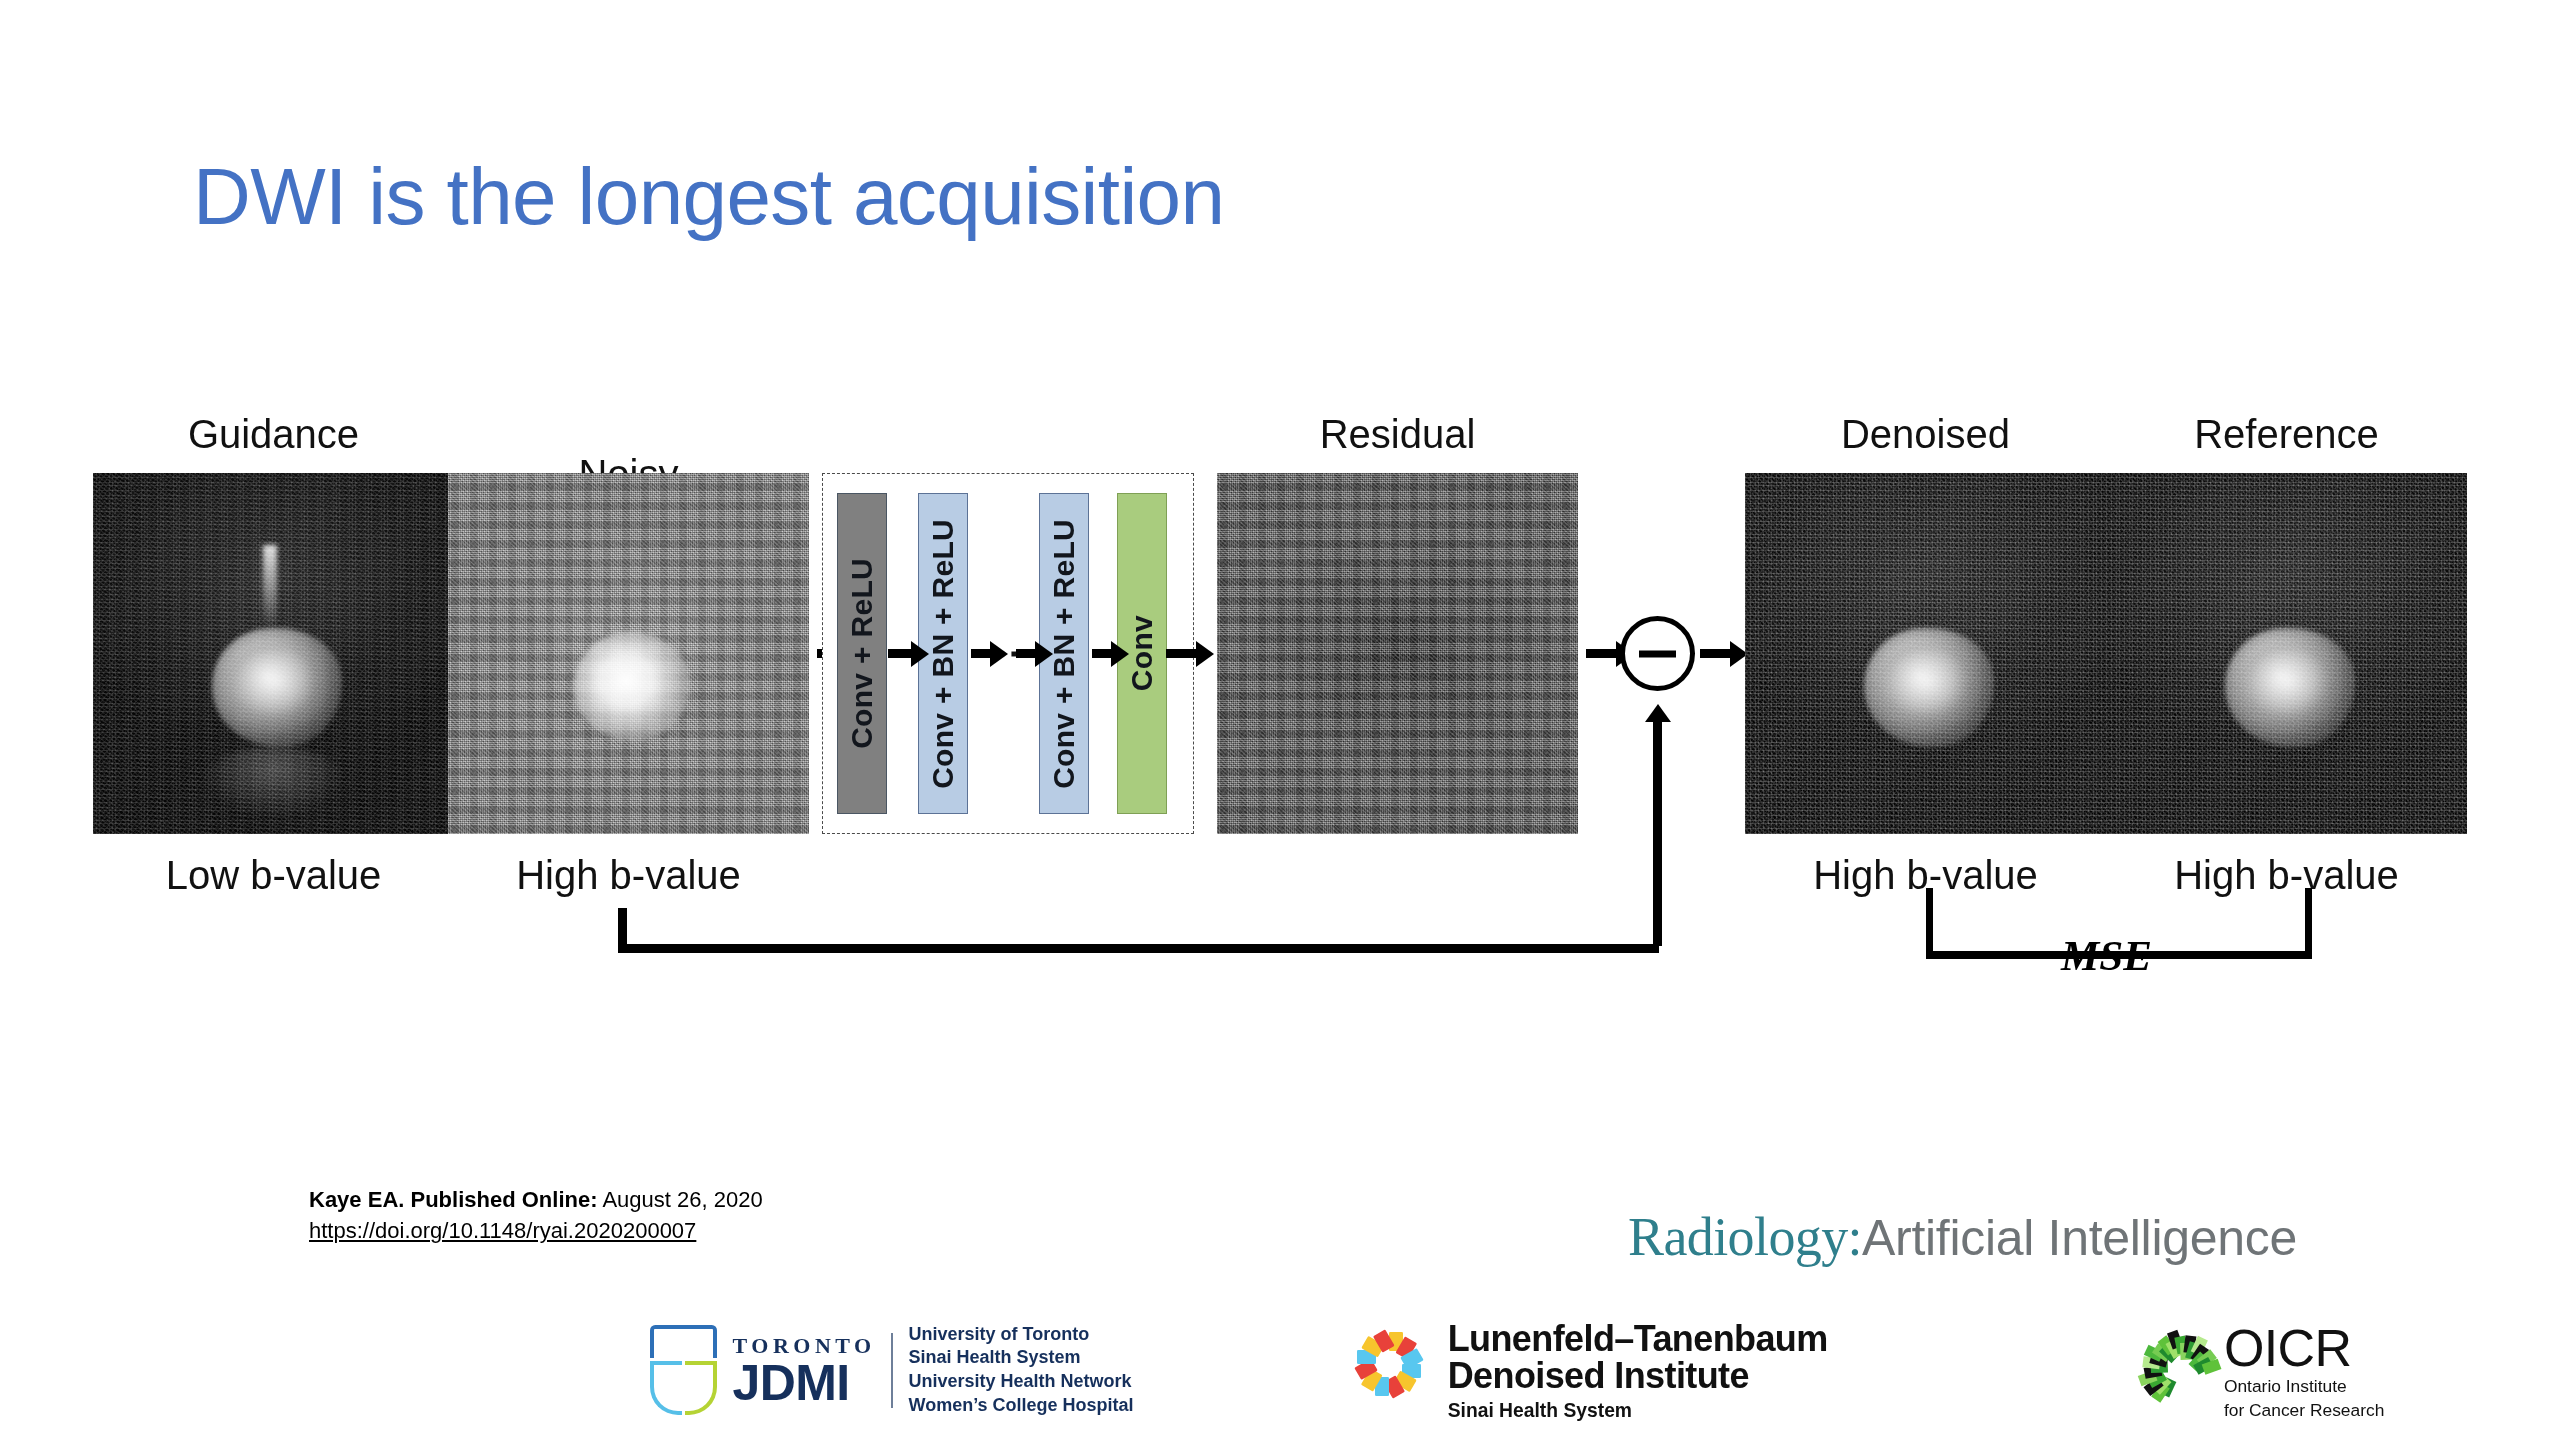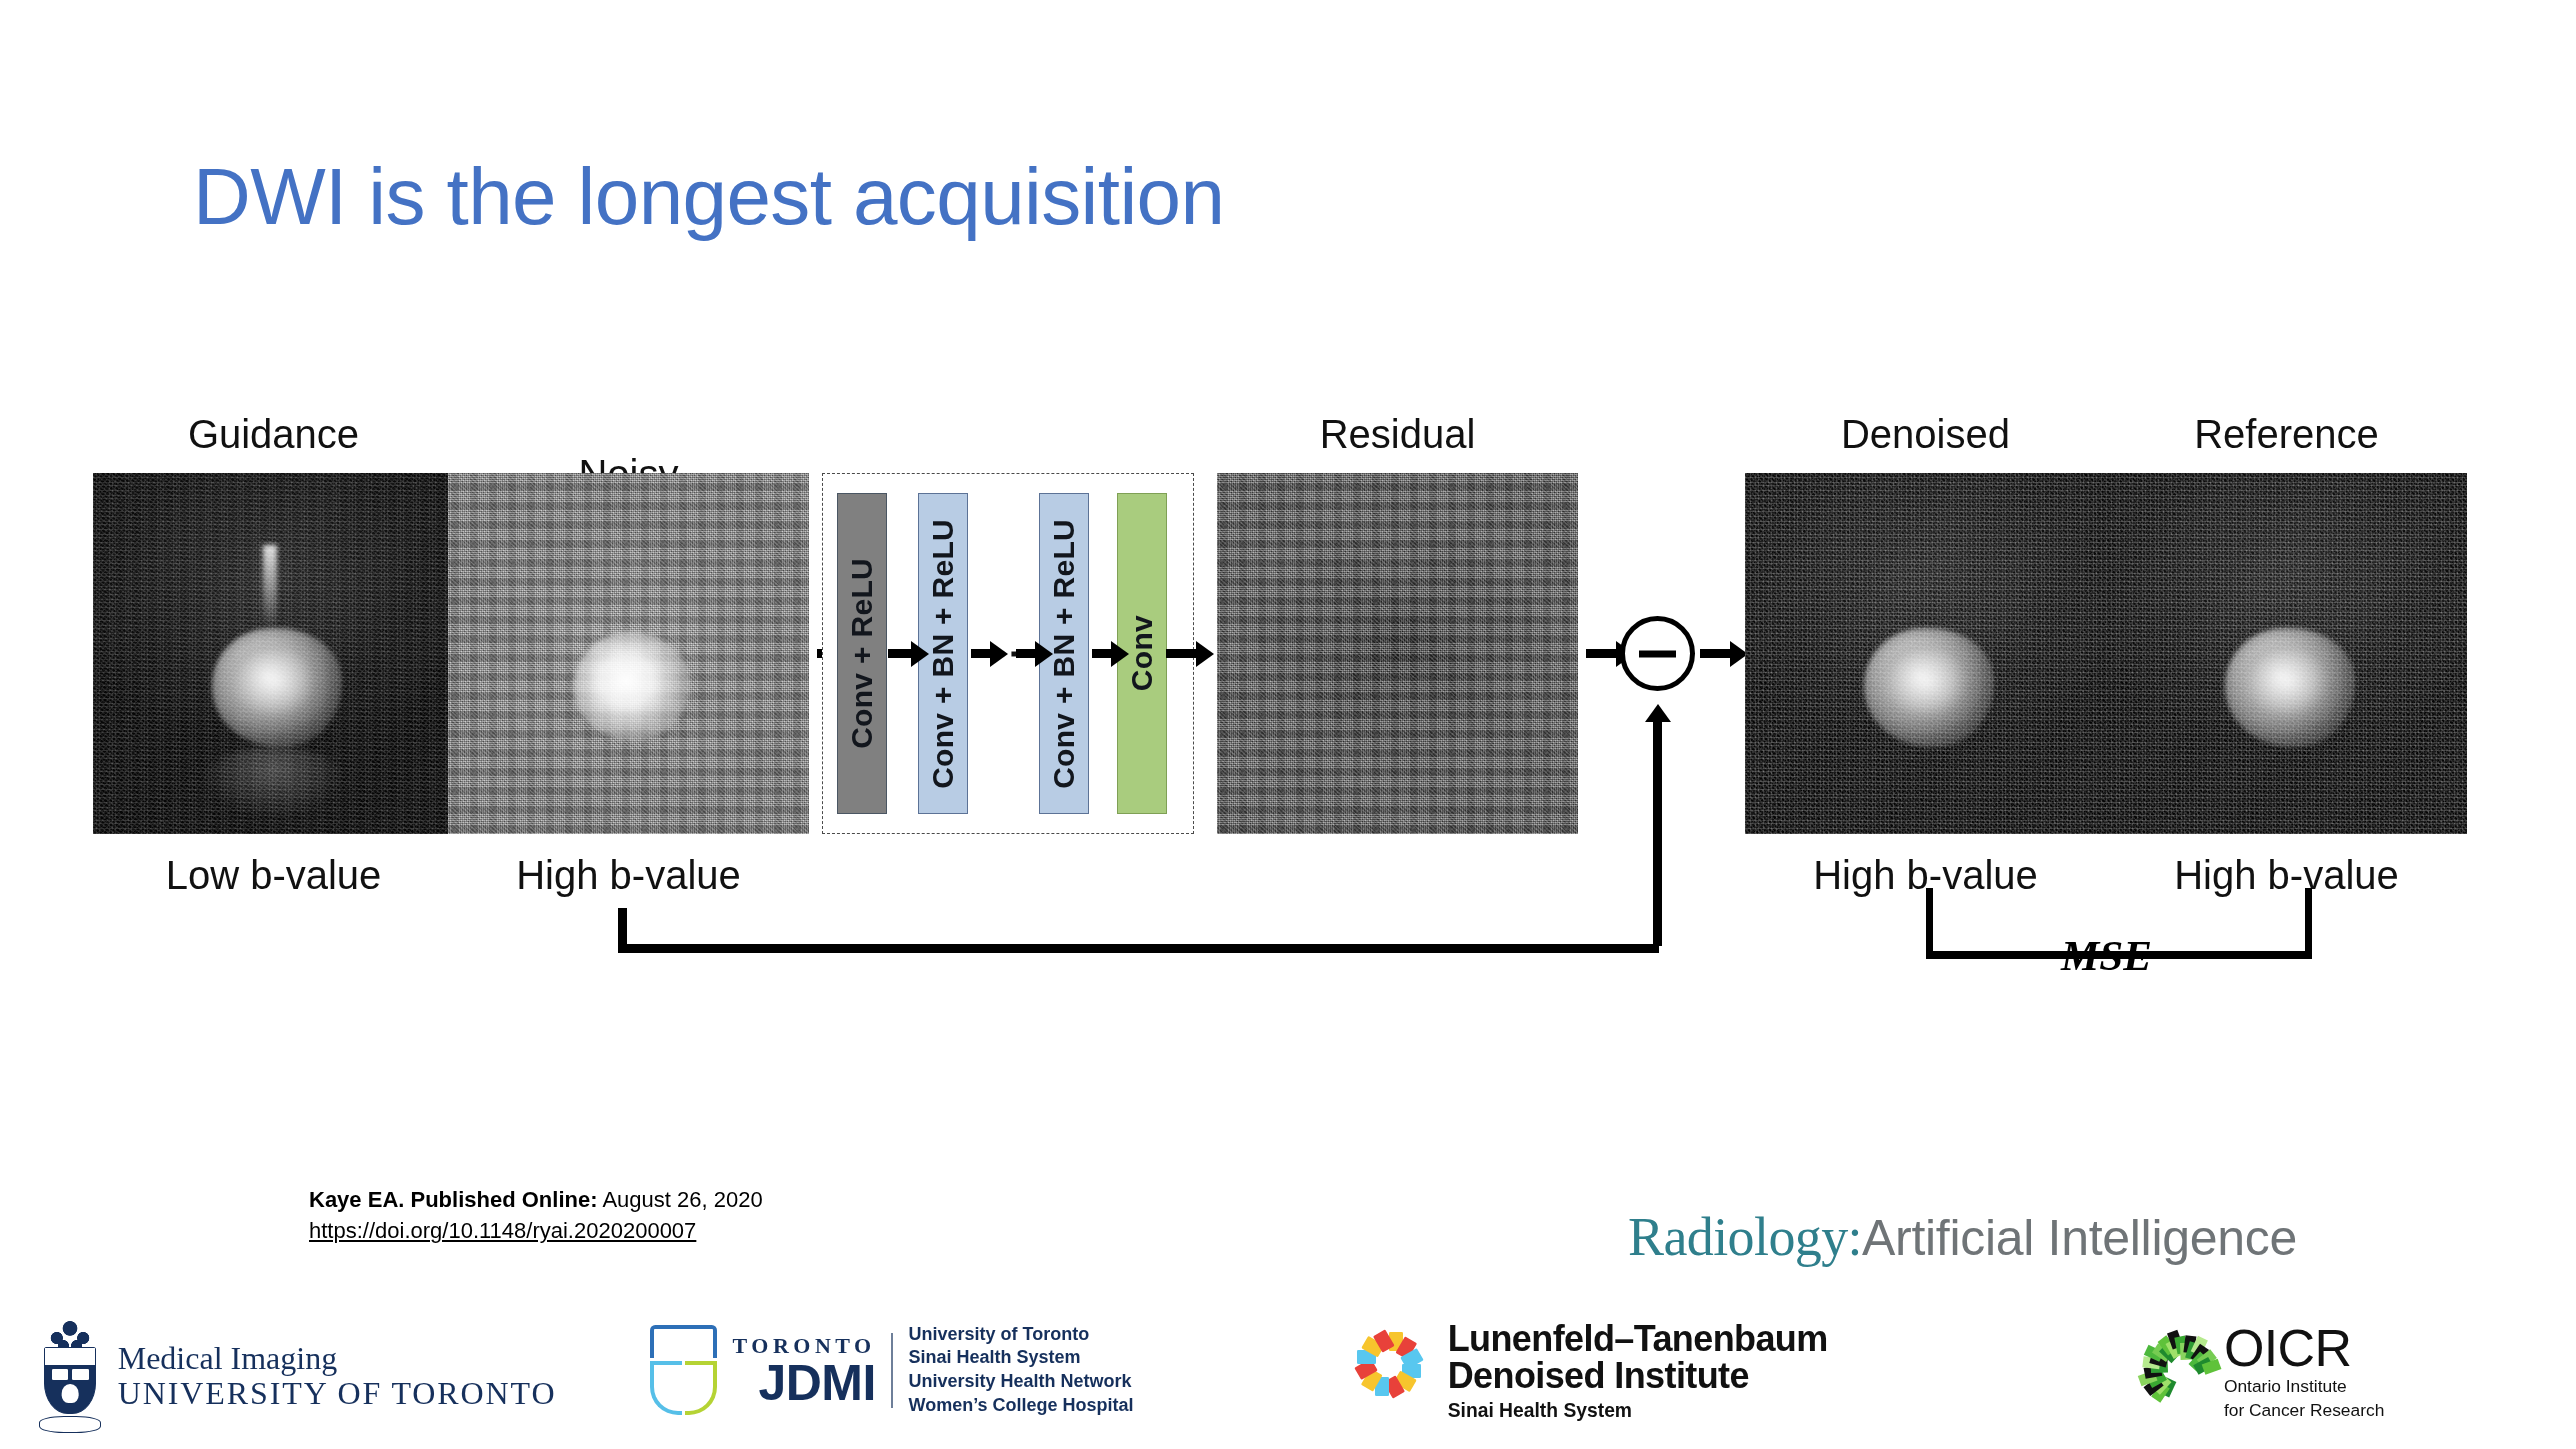--- a/index.html
+++ b/index.html
@@ -222,21 +222,21 @@
   .uoft .txt .l2{ font-family:"Liberation Serif", serif; font-size:32px; color:#16305c; letter-spacing:1.9px; line-height:1.1; }
 
   
   .jdmi{ position:absolute; left:650px; top:15.5px; display:flex; align-items:center; gap:15.5px; }
   .jdmi .shield{ position:relative; width:67px; height:90px; }
   .jdmi .shield .q{ position:absolute; box-sizing:border-box; }
   .jdmi .shield .top{ left:0; top:0; width:67px; height:33px; border:4.5px solid #2d6fb7; border-bottom:none; border-radius:5.2px 5.2px 0 0; }
   .jdmi .shield .bl{ left:0; top:36px; width:32px; height:54px; border:4.5px solid #56bfe8; border-right:none; border-radius:0 0 0 28px; }
   .jdmi .shield .br{ left:35px; top:36px; width:32px; height:54px; border:4.5px solid #b5d334; border-left:none; border-radius:0 0 28px 0; }
   .jdmi .wordmark .toronto{ font-size:22px; font-weight:700; letter-spacing:4.5px; color:#16305c; font-family:"Liberation Serif", serif; }
-  .jdmi .wordmark .jdminame{ font-size:50px; font-weight:700; color:#16305c; letter-spacing:-0.6px; line-height:.96;text-align:right; }
+  .jdmi .wordmark .jdminame{ font-size:50px; font-weight:700; color:#16305c; letter-spacing:-0.6px; line-height:.96; }
   .jdmi .divider{ width:1.9px; height:75px; background:#6e7f99; }
   .jdmi .affils{ font-size:18px; line-height:1.32; color:#16305c; font-weight:600; }
 
   
   .ltri{ position:absolute; left:1346px; top:14px; display:flex; align-items:flex-start; gap:16.7px; }
   .ltri .burst{ position:relative; width:85px; height:85px; }
   .ltri .burst i{ position:absolute; left:50%; top:50%; width:14px; height:19.3px; display:block; border-radius:1.3px; }
   .ltri .txt .l1{ font-size:36px; font-weight:700; color:#111; line-height:1.02; letter-spacing:-0.6px; white-space:nowrap; }
   .ltri .txt .l2{ font-size:36px; font-weight:700; color:#111; line-height:1.02; letter-spacing:-0.6px; }
   .ltri .txt .l3{ font-size:19.3px; font-weight:700; color:#111; margin-top:5.2px; }
@@ -361,36 +361,20 @@
     </div>
     <div class="link">https://doi.org/10.1148/ryai.2020200007</div>
   </div>
 
   <div class="radai">
     <span class="rad">Radiology:</span><span class="ai">Artificial Intelligence</span>
   </div>
 
   <div class="logos">
 
-    <div class="uoft">
-      <div class="crest">
-        <div class="tree"></div>
-        <div class="shield">
-          <div class="topband"></div>
-          <div class="book l"></div>
-          <div class="book r"></div>
-          <div class="beaver"></div>
-        </div>
-        <div class="scroll"></div>
-      </div>
-      <div class="txt">
-        <div class="l1">Medical Imaging</div>
-        <div class="l2">UNIVERSITY OF TORONTO</div>
-      </div>
-    </div>
 
     <div class="jdmi">
       <div class="shield">
         <div class="q top"></div>
         <div class="q bl"></div>
         <div class="q br"></div>
       </div>
       <div class="wordmark">
         <div class="toronto">TORONTO</div>
         <div class="jdminame">JDMI</div>

